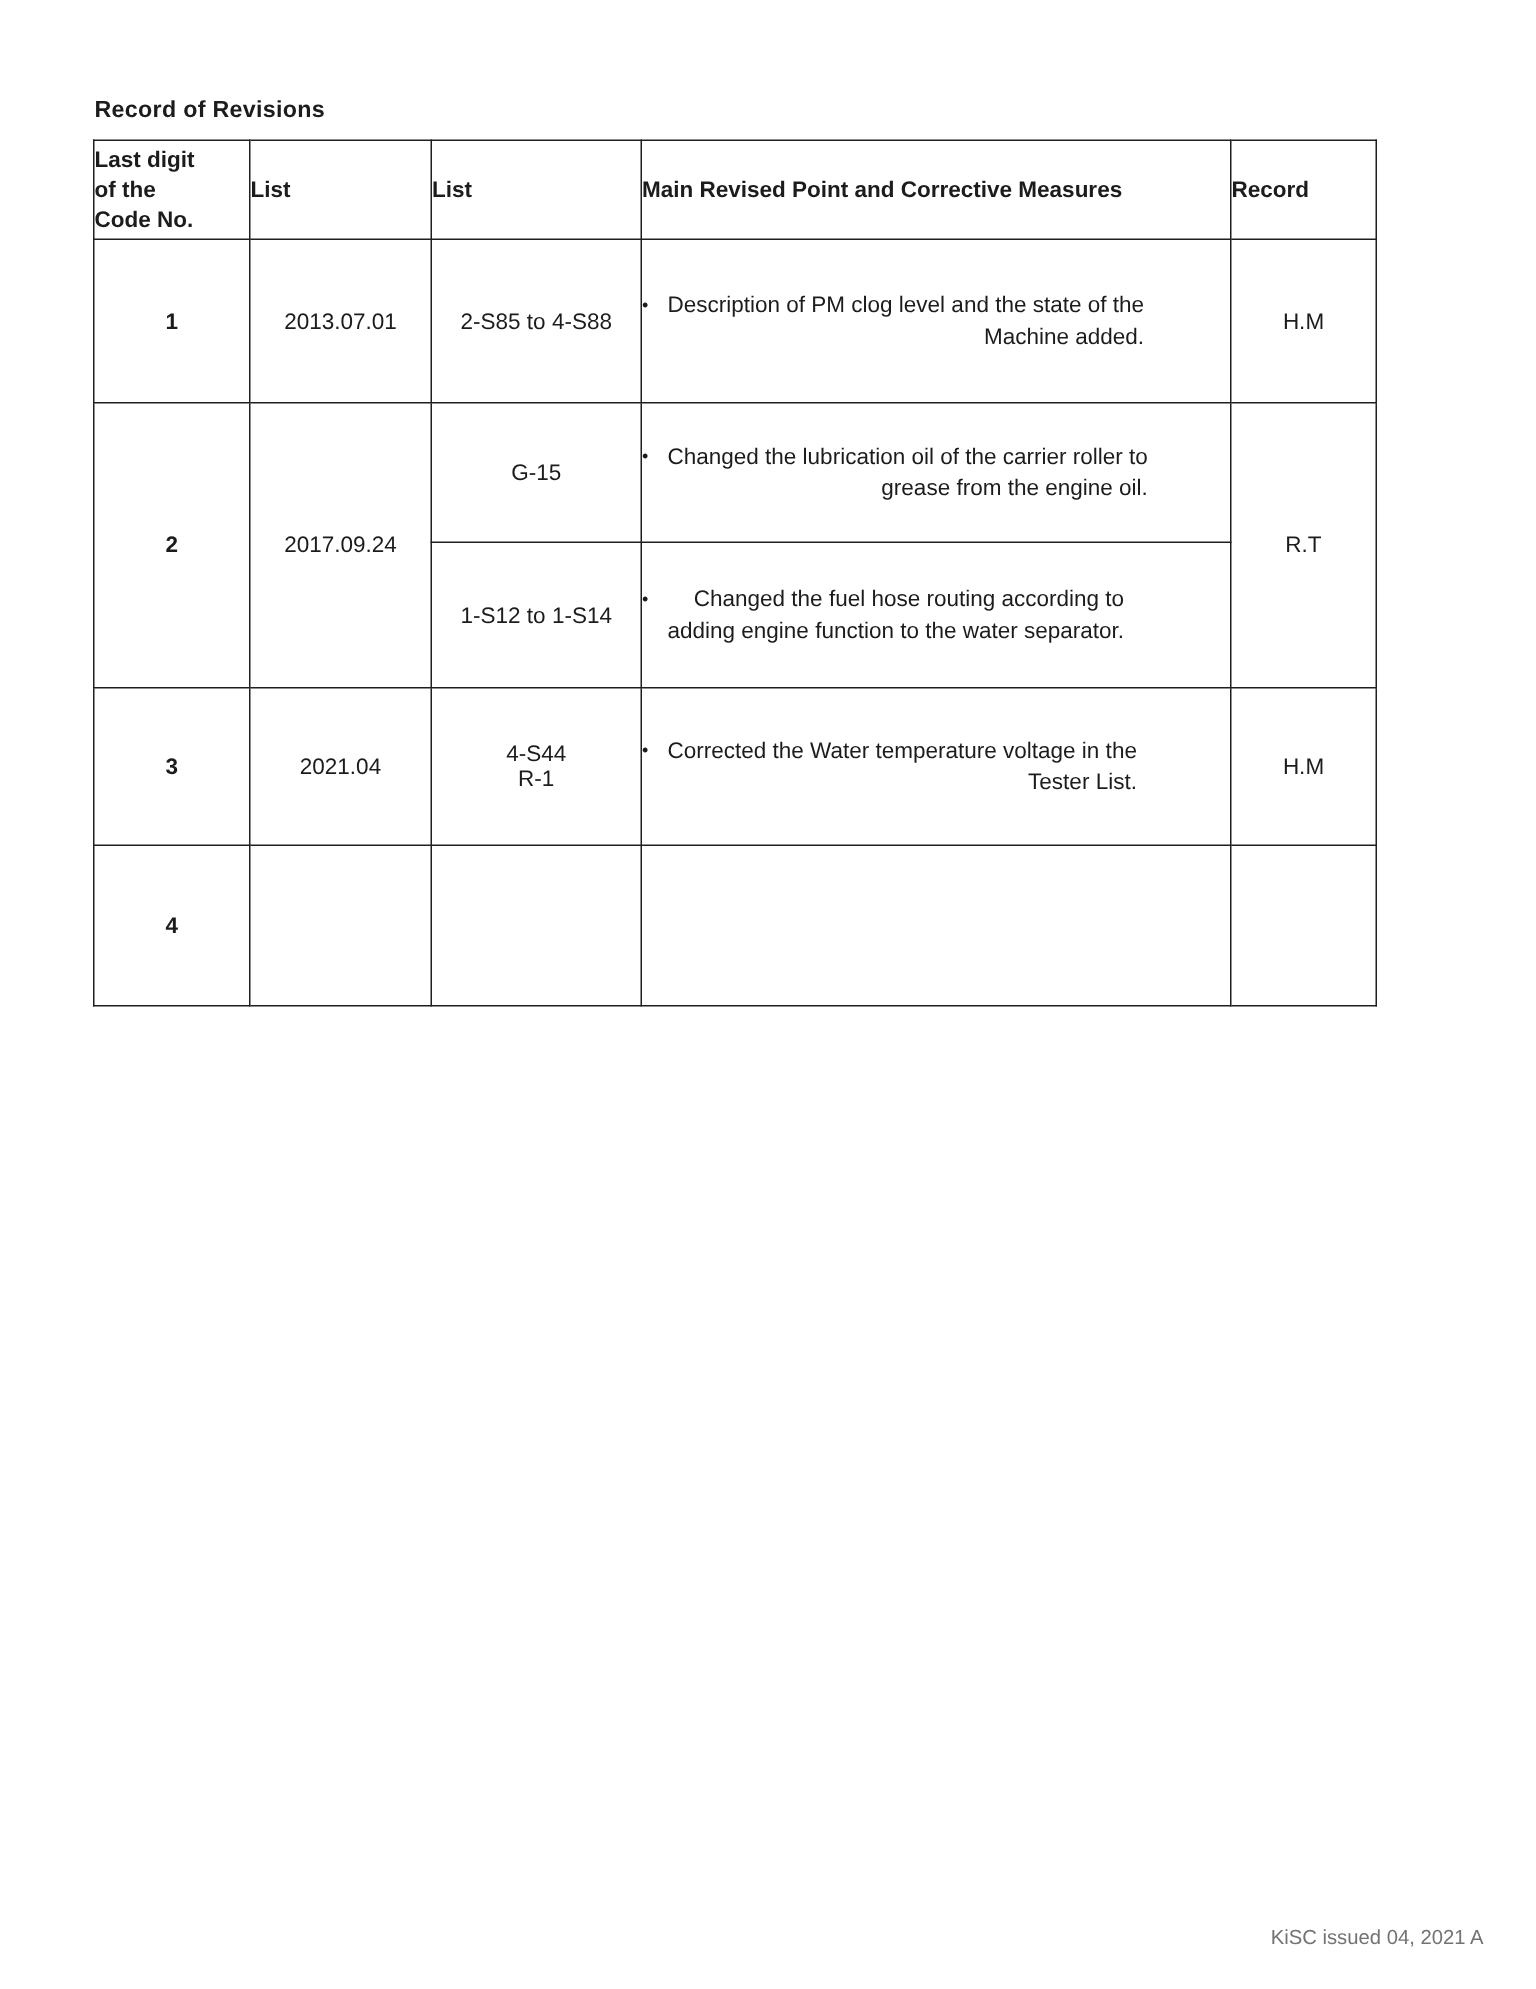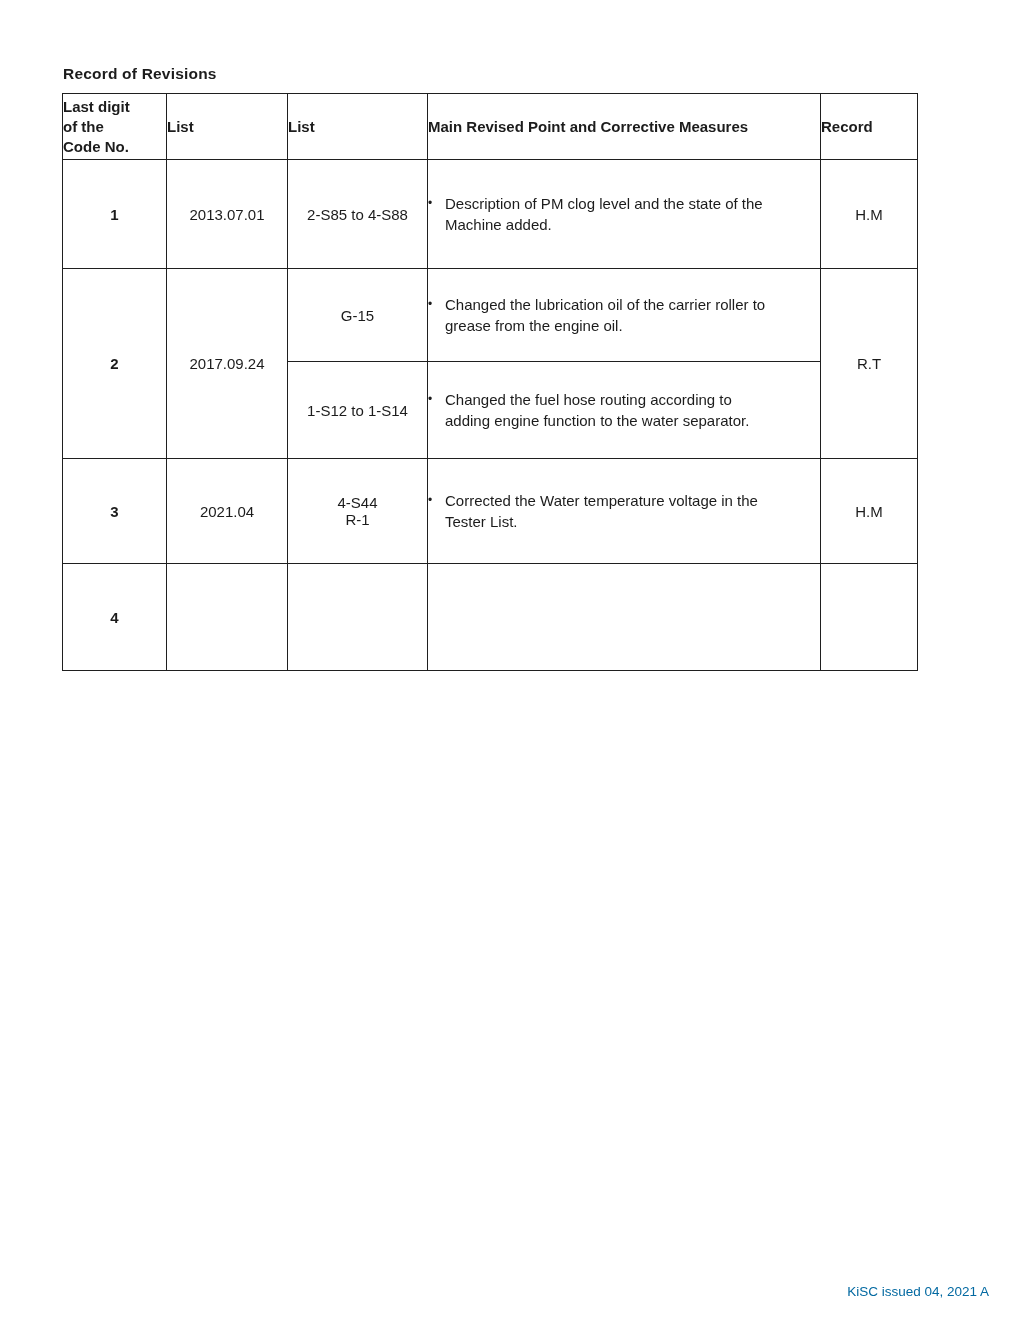--- a/index.html
+++ b/index.html
@@ -58,27 +58,28 @@
   .bullet-line { display: flex; align-items: flex-start; }
   .bullet {
     flex: 0 0 17px;
     width: 17px;
     font-size: 12px;
     line-height: 21px;
   }
   .measure-text {
     line-height: 21px;
     white-space: pre-line;
+    text-align: right;
   }
   .footer-note {
     position: absolute;
     right: 35px;
     top: 1284px;
     font-size: 13.5px;
-    color: #0369a1;
+    color: #737373;
   }
 </style>
 </head>
 <body>
 
 <h1 class="page-title">Record of Revisions</h1>
 
 <table class="rev-table">
   <colgroup>
     <col style="width:104px">

